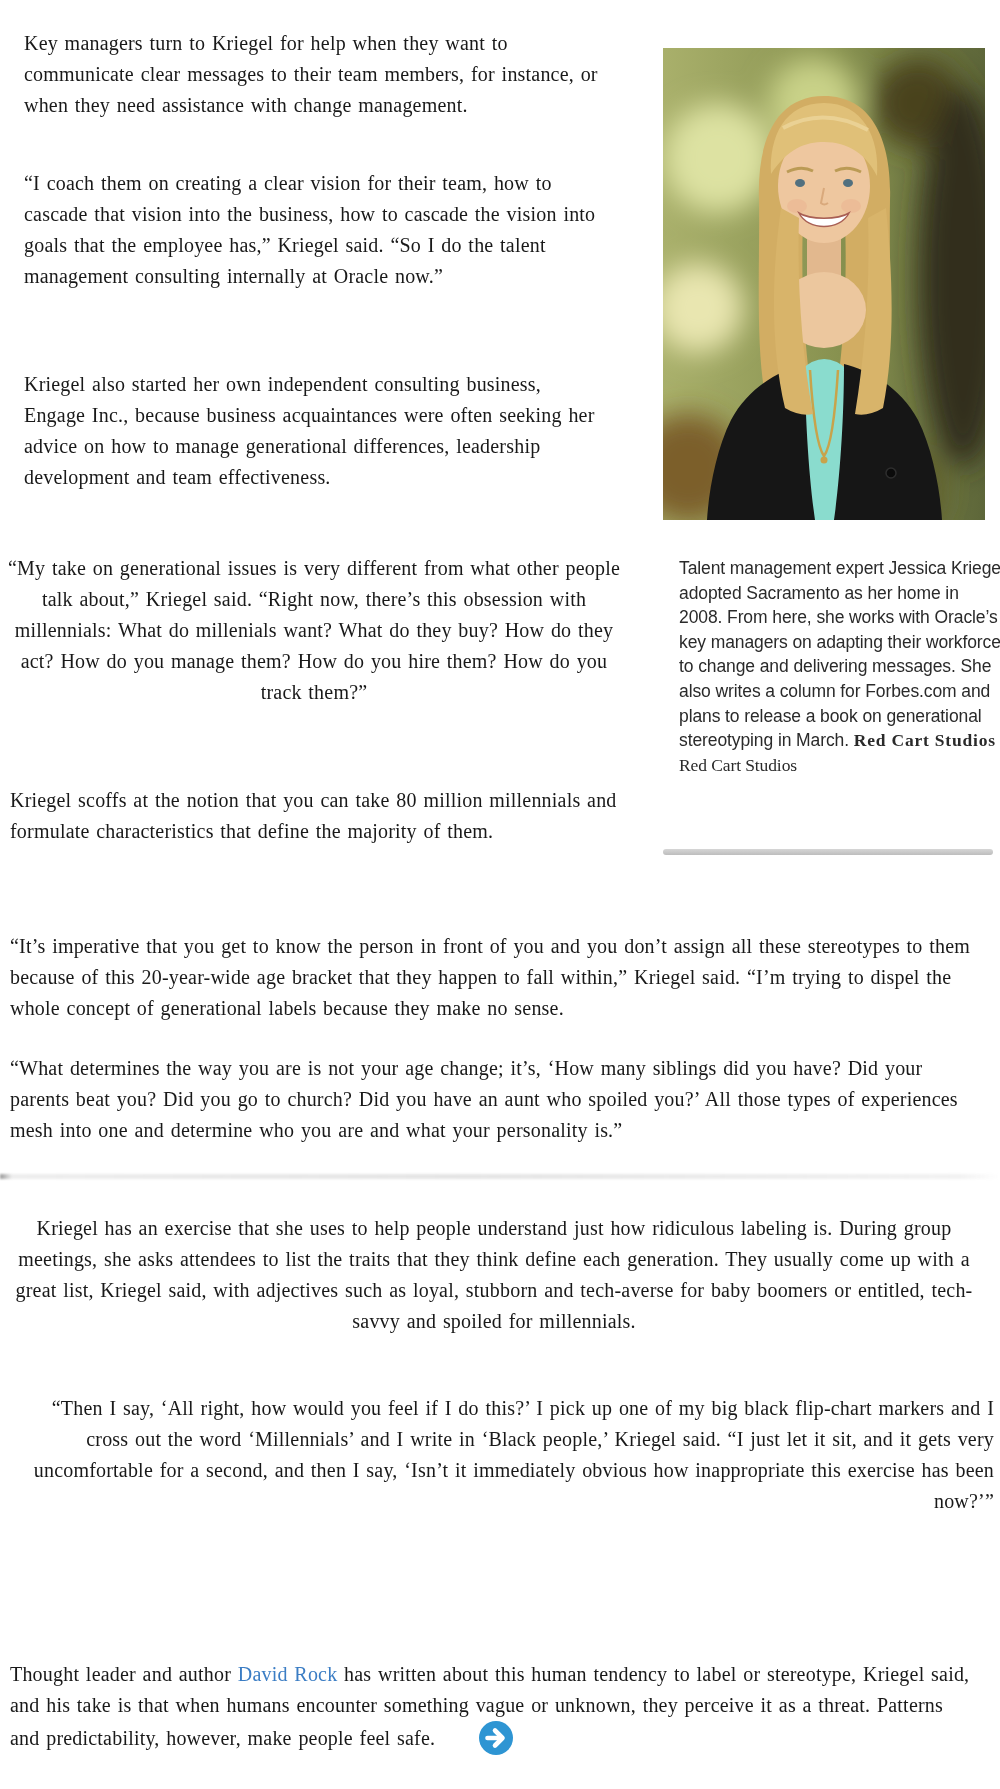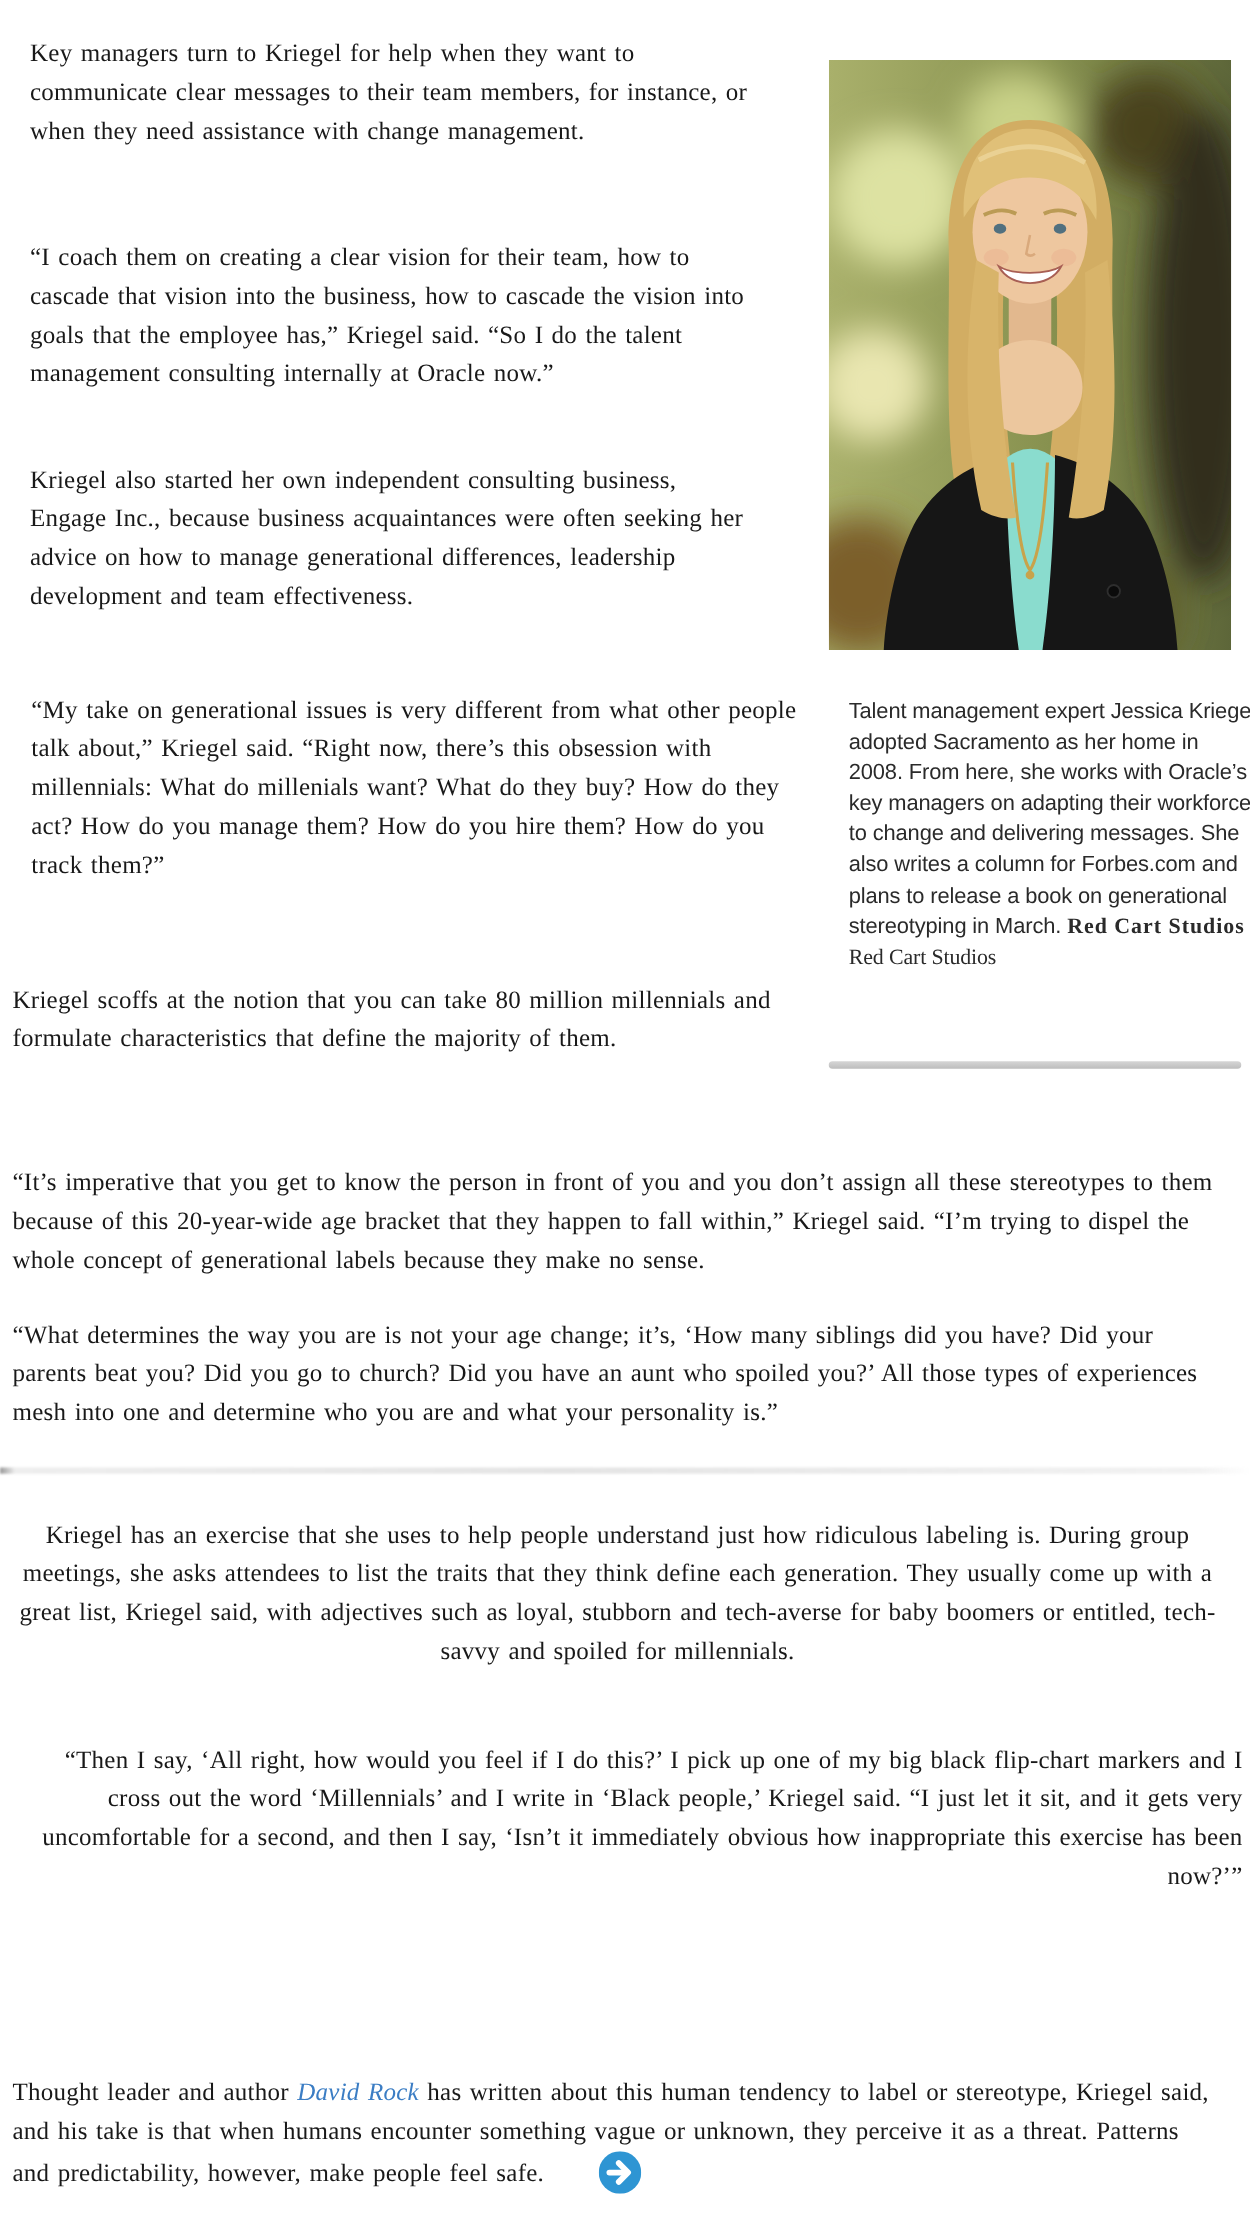--- a/index.html
+++ b/index.html
@@ -1,31 +1,31 @@
 <!DOCTYPE html>
 <html><head>
 <meta charset="utf-8">
 <style>
   html,body{margin:0;padding:0;background:#ffffff;}
   .page{position:relative;width:1000px;height:1789px;background:#ffffff;overflow:hidden;
         font-family:"Liberation Serif", serif;color:#191919;}
   .para{position:absolute;margin:0;font-size:20px;line-height:31px;
         letter-spacing:0.2px;word-spacing:1.5px;text-align:left;}
   .p1{left:24px;top:28px;width:580px;}
-  .p2{left:24px;top:191px;width:580px;}
+  .p2{left:24px;top:168px;width:580px;}
   .p3{left:24px;top:369px;width:580px;}
-  .p4{left:25px;top:553px;width:612px;}
+  .p4{left:8px;top:553px;width:612px;text-align:center;}
   .p5{left:10px;top:785px;width:612px;}
   .p6{left:10px;top:903px;width:968px;margin-top:28px;}
   .p7{left:10px;top:1053px;width:968px;}
   .p8{left:10px;top:1213px;width:968px;text-align:center;}
   .p9{left:26px;top:1393px;width:968px;text-align:right;}
   .p10{left:10px;top:1543px;width:968px;}
   .p11{left:10px;top:1659px;width:968px;}
-  .link{color:#3b7dc4;text-decoration:none;cursor:pointer;font-style:italic;}
+  .link{color:#3b7dc4;text-decoration:none;cursor:pointer;}
   .photo{position:absolute;left:663px;top:48px;width:322px;height:472px;overflow:hidden;}
   .photo svg{display:block;width:100%;height:100%;}
   .caption{position:absolute;left:663px;top:540px;width:327px;margin:16px;
            font-family:"Liberation Sans", sans-serif;font-size:17.5px;line-height:24.6px;
            color:#2a2a2a;letter-spacing:-0.1px;}
   .credit-bold{font-family:"Liberation Serif", serif;font-weight:bold;letter-spacing:0.8px;}
   .credit-rest{font-family:"Liberation Serif", serif;}
   .divider{position:absolute;left:663px;top:849px;width:330px;height:6px;border-radius:3px;
            background:linear-gradient(#d6d6d6,#bdbdbd);}
   .stitch{position:absolute;left:0;top:1174px;width:1000px;height:5px;

